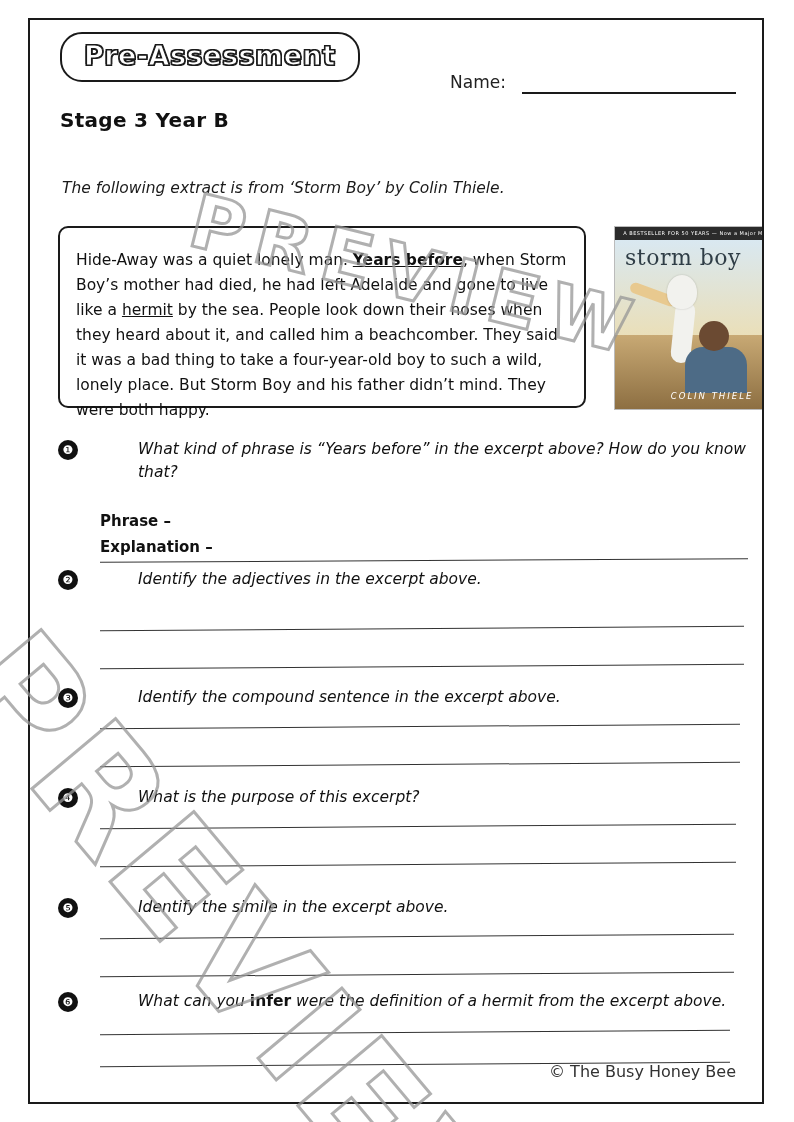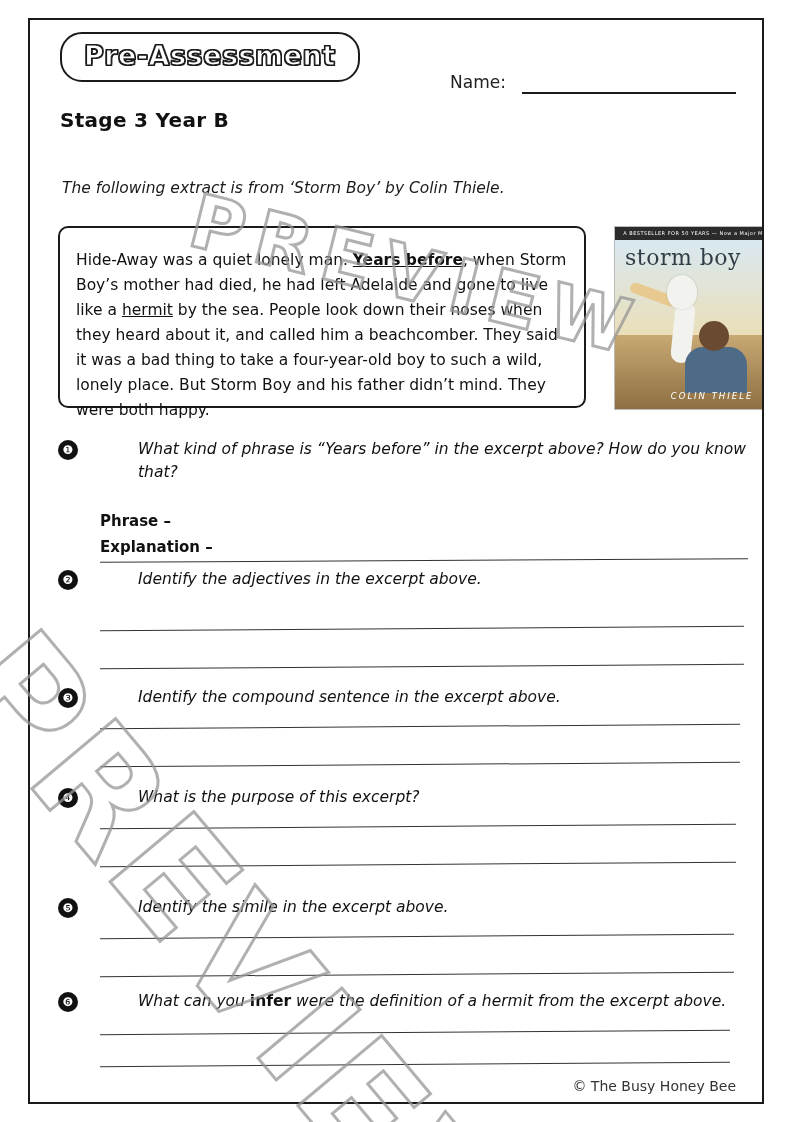--- a/index.html
+++ b/index.html
@@ -279,22 +279,22 @@
     left: 55px; top: 600px;
     font-size: 150px;
     transform: rotate(50deg);
     letter-spacing: 6px;
     transform-origin: left top;
   }
 
   .footer {
     position: absolute;
     right: 26px;
-    bottom: 8px;
-    font-size: 14px;
+    bottom: 21px;
+    font-size: 16px;
     color: #333;
     margin-left: 48px;
   }
 </style>
 </head>
 <body>
 
 <div class="page">
 
   <div class="badge">Pre-Assessment</div>

